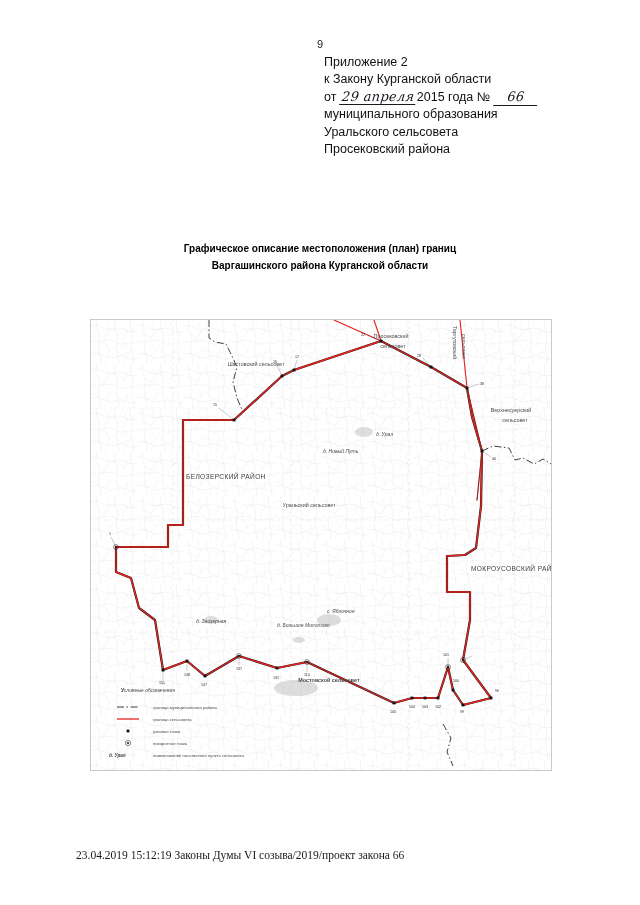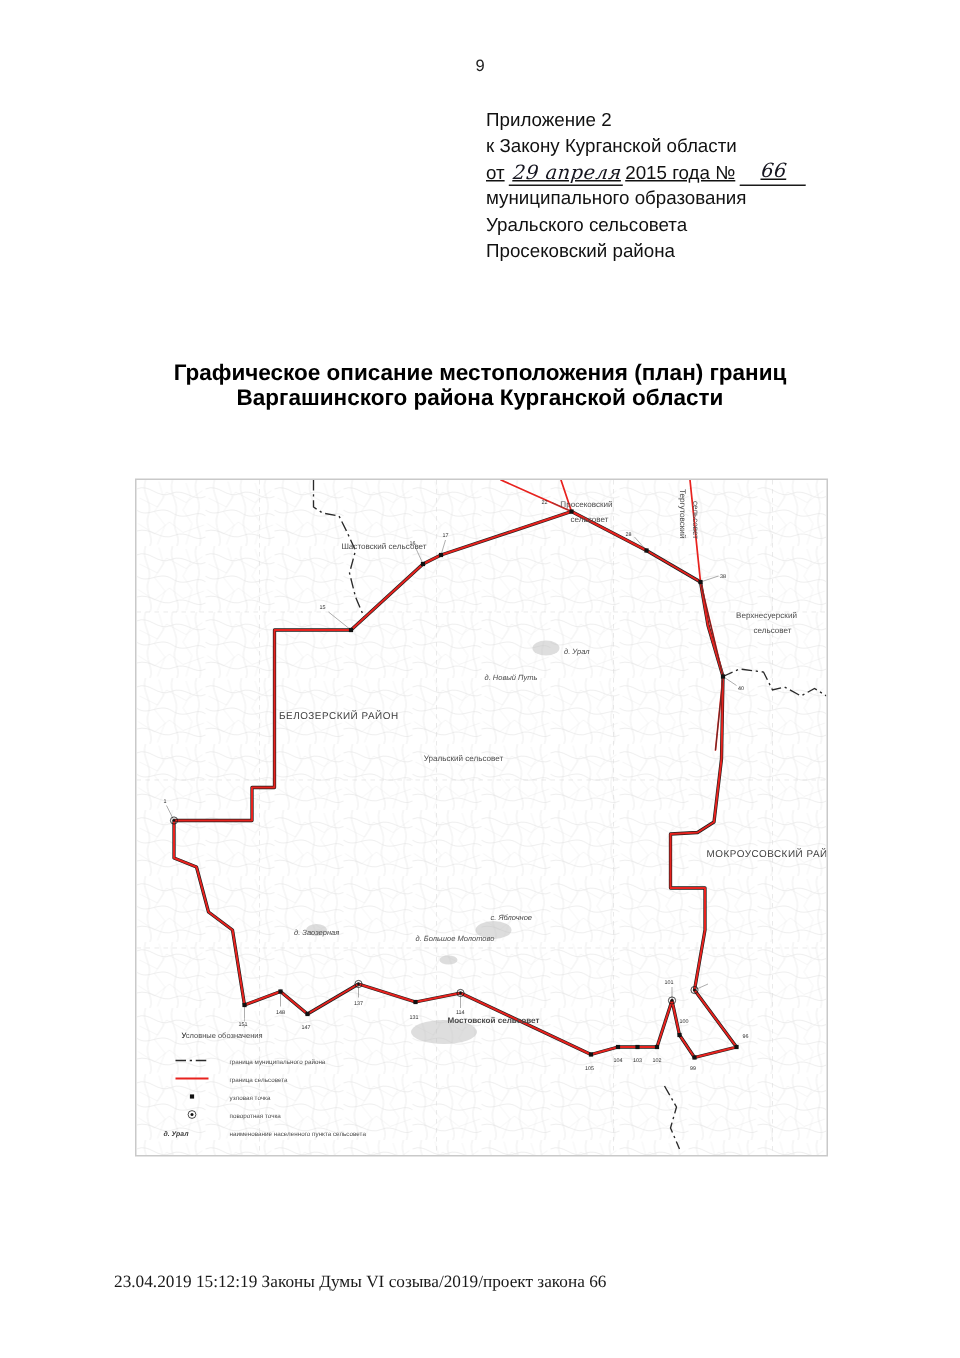--- a/index.html
+++ b/index.html
@@ -28,35 +28,34 @@
     width: 640px;
     text-align: center;
     font-size: 11px;
     color: #222;
   }
 
   
   .header-block {
     position: absolute;
     left: 324px;
-    top: 72px;
+    top: 54px;
     width: 258px;
     font-size: 12.5px;
     line-height: 17.4px;
     color: #111;
   }
   .header-block .hline {
     white-space: nowrap;
     display: block;
   }
   .hline-date {
     display: flex;
-    align-items: center;
+    align-items: flex-start;
     white-space: nowrap;
-    text-decoration: underline;
   }
   .hand {
     font-family: "DejaVu Serif", serif;
     font-style: italic;
     font-size: 13px;
     letter-spacing: 0.3px;
     border-bottom: 1px solid #1a1a1a;
     padding: 0 2px 0 2px;
     line-height: 15px;
     color: #15151f;
@@ -70,21 +69,21 @@
   }
   .sp { display: inline-block; width: 4px; }
 
   
   .doc-title {
     position: absolute;
     left: 80px;
     top: 240px;
     width: 480px;
     text-align: center;
-    font-size: 15px;
+    font-size: 10px;
     font-weight: bold;
     line-height: 17px;
     color: #000;
   }
 
   
   .map-frame {
     position: absolute;
     left: 90px;
     top: 319px;

